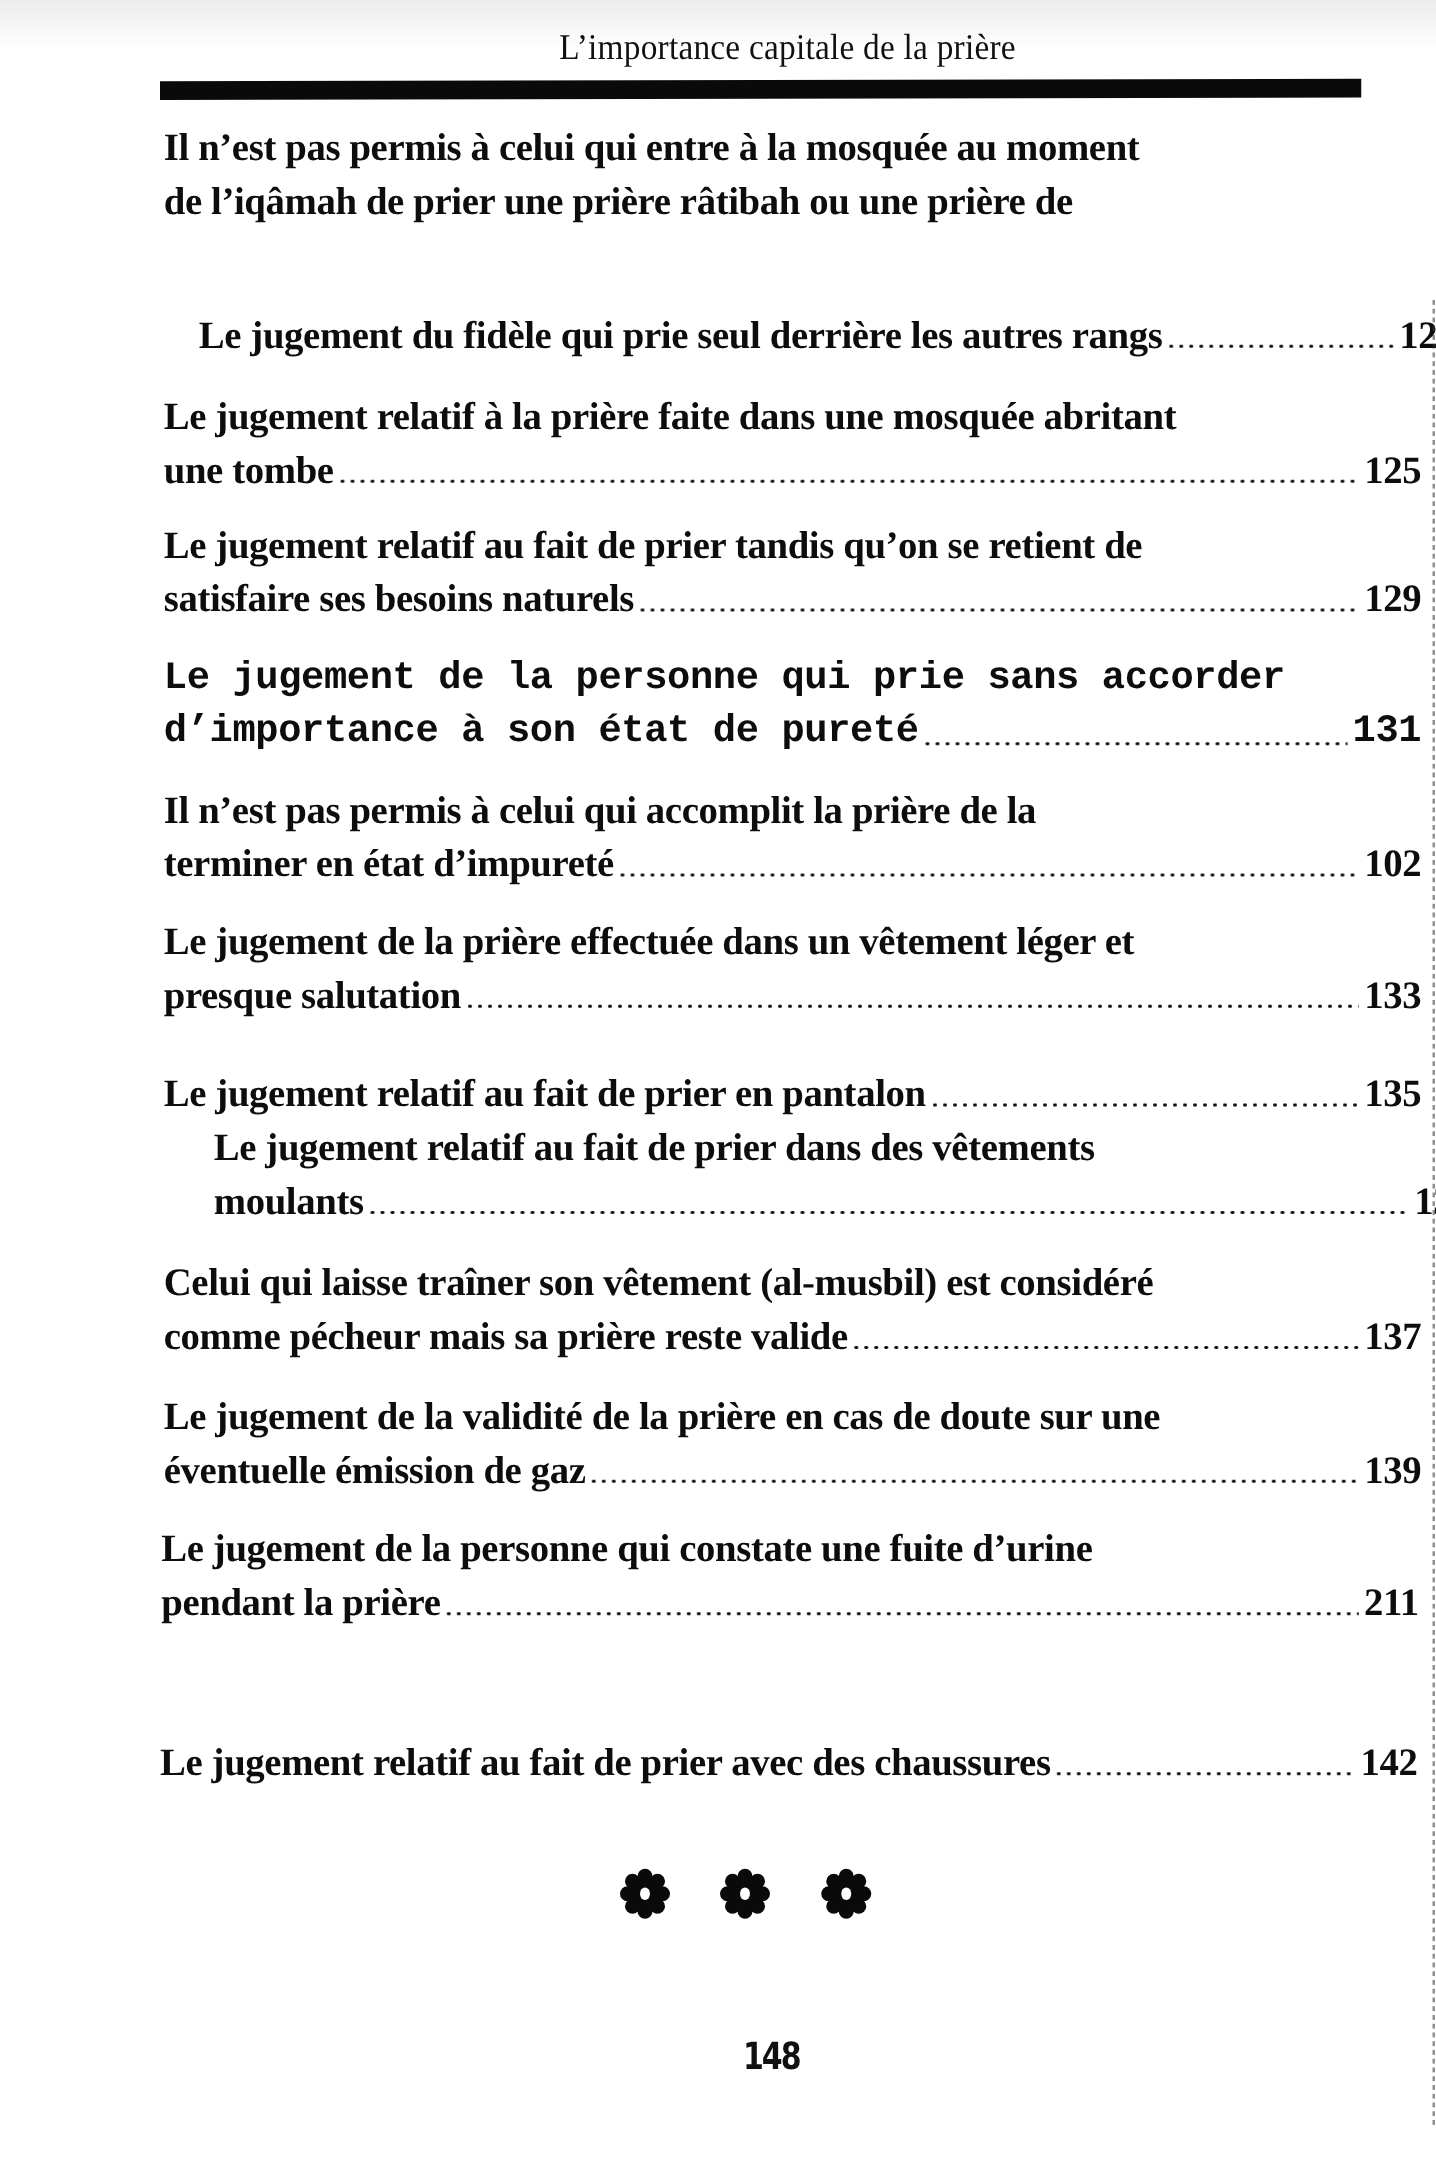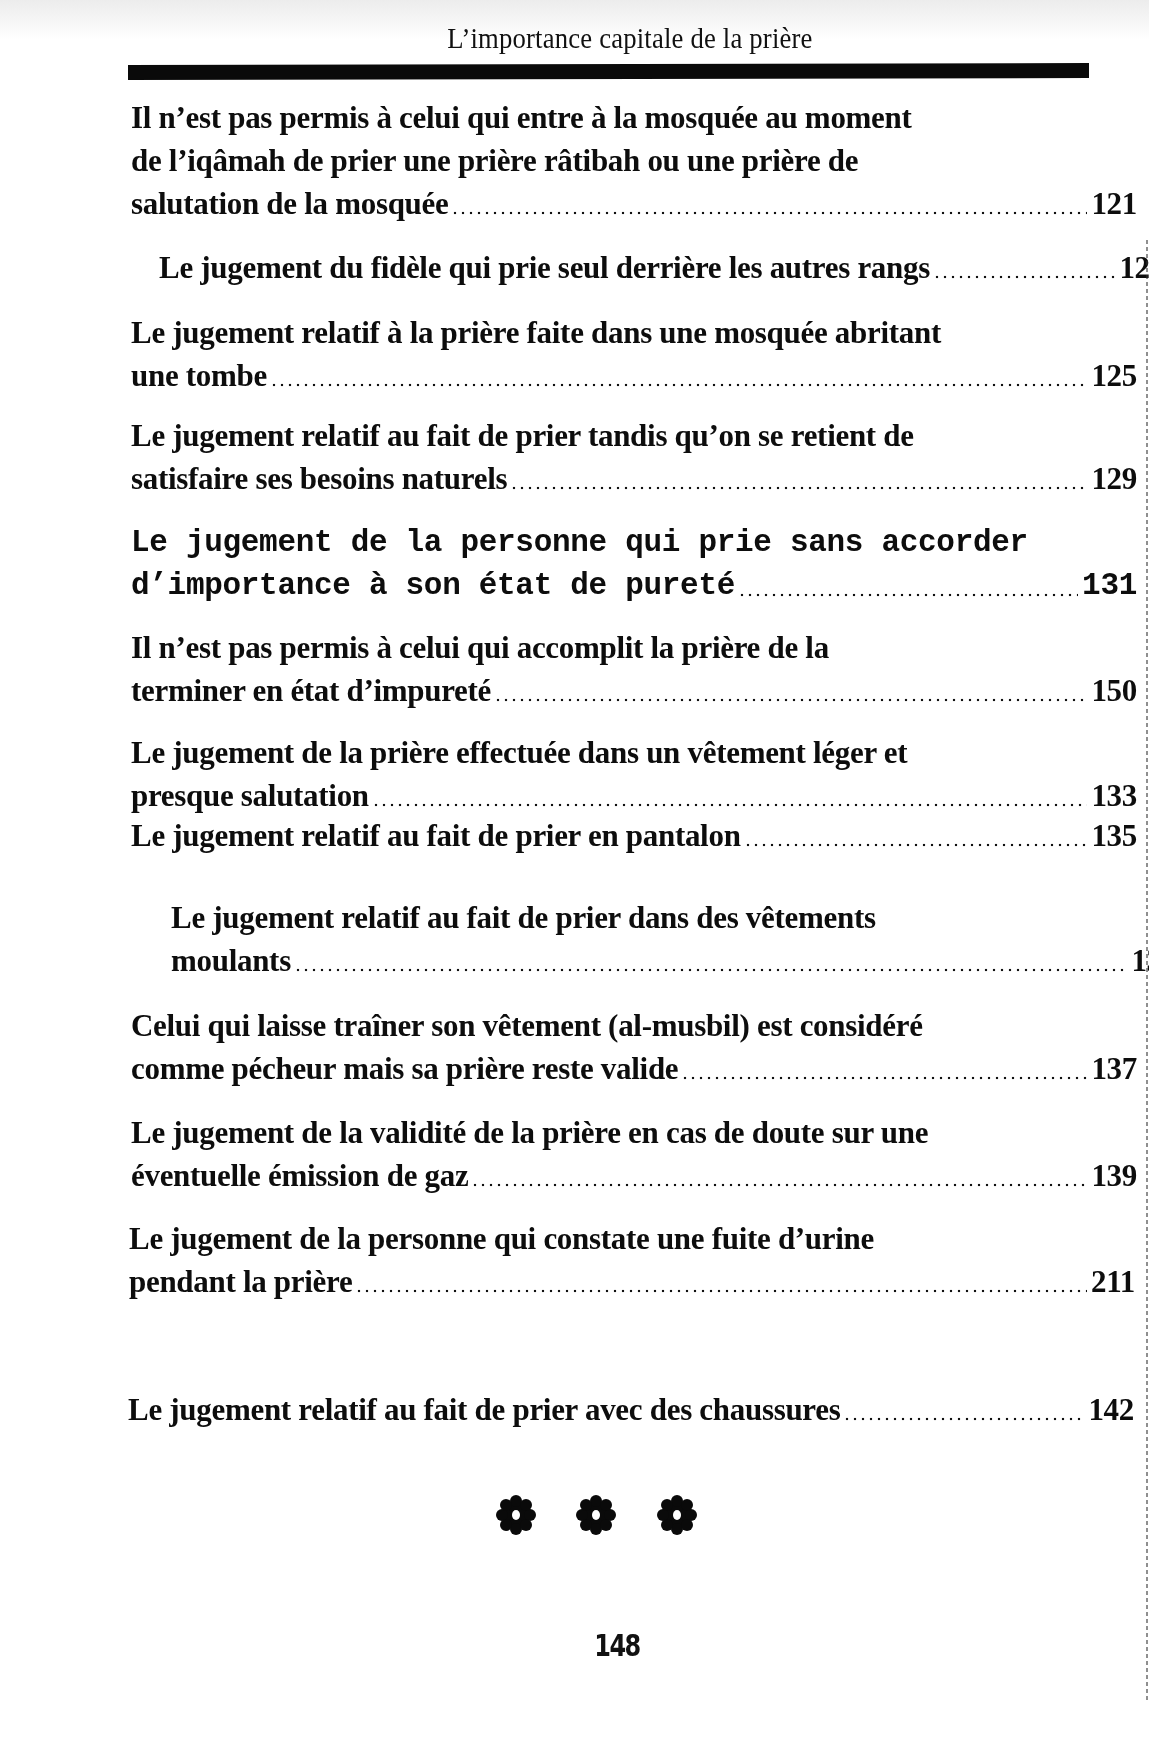--- a/index.html
+++ b/index.html
@@ -63,25 +63,20 @@
 
 <div class="toc">
 
   <div class="entry" style="top:96px;">
     <div class="line">
         <span class="txt">Il n’est pas permis à celui qui entre à la mosquée au moment</span>
       </div>
     <div class="line">
         <span class="txt">de l’iqâmah de prier une prière râtibah ou une prière de</span>
       </div>
-    <div class="line">
-        <span class="txt">salutation de la mosquée</span>
-        <span class="leader"></span>
-        <span class="pg">121</span>
-      </div>
   </div>
 
   <div class="entry" style="top:246px;margin-left:28px;">
     <div class="line">
         <span class="txt">Le jugement du fidèle qui prie seul derrière les autres rangs</span>
         <span class="leader"></span>
         <span class="pg">123</span>
       </div>
   </div>
 
@@ -118,36 +113,36 @@
       </div>
   </div>
 
   <div class="entry" style="top:626px;">
     <div class="line">
         <span class="txt">Il n’est pas permis à celui qui accomplit la prière de la</span>
       </div>
     <div class="line">
         <span class="txt">terminer en état d’impureté</span>
         <span class="leader"></span>
-        <span class="pg">150</span>
+        <span class="pg">102</span>
       </div>
   </div>
 
   <div class="entry" style="top:731px;">
     <div class="line">
         <span class="txt">Le jugement de la prière effectuée dans un vêtement léger et</span>
       </div>
     <div class="line">
         <span class="txt">presque salutation</span>
         <span class="leader"></span>
         <span class="pg">133</span>
       </div>
   </div>
 
-  <div class="entry" style="top:814px;text-align:right;">
+  <div class="entry" style="top:853px;text-align:right;">
     <div class="line">
         <span class="txt">Le jugement relatif au fait de prier en pantalon</span>
         <span class="leader"></span>
         <span class="pg">135</span>
       </div>
   </div>
 
   <div class="entry" style="top:896px;margin-left:40px;">
     <div class="line">
         <span class="txt">Le jugement relatif au fait de prier dans des vêtements</span>

